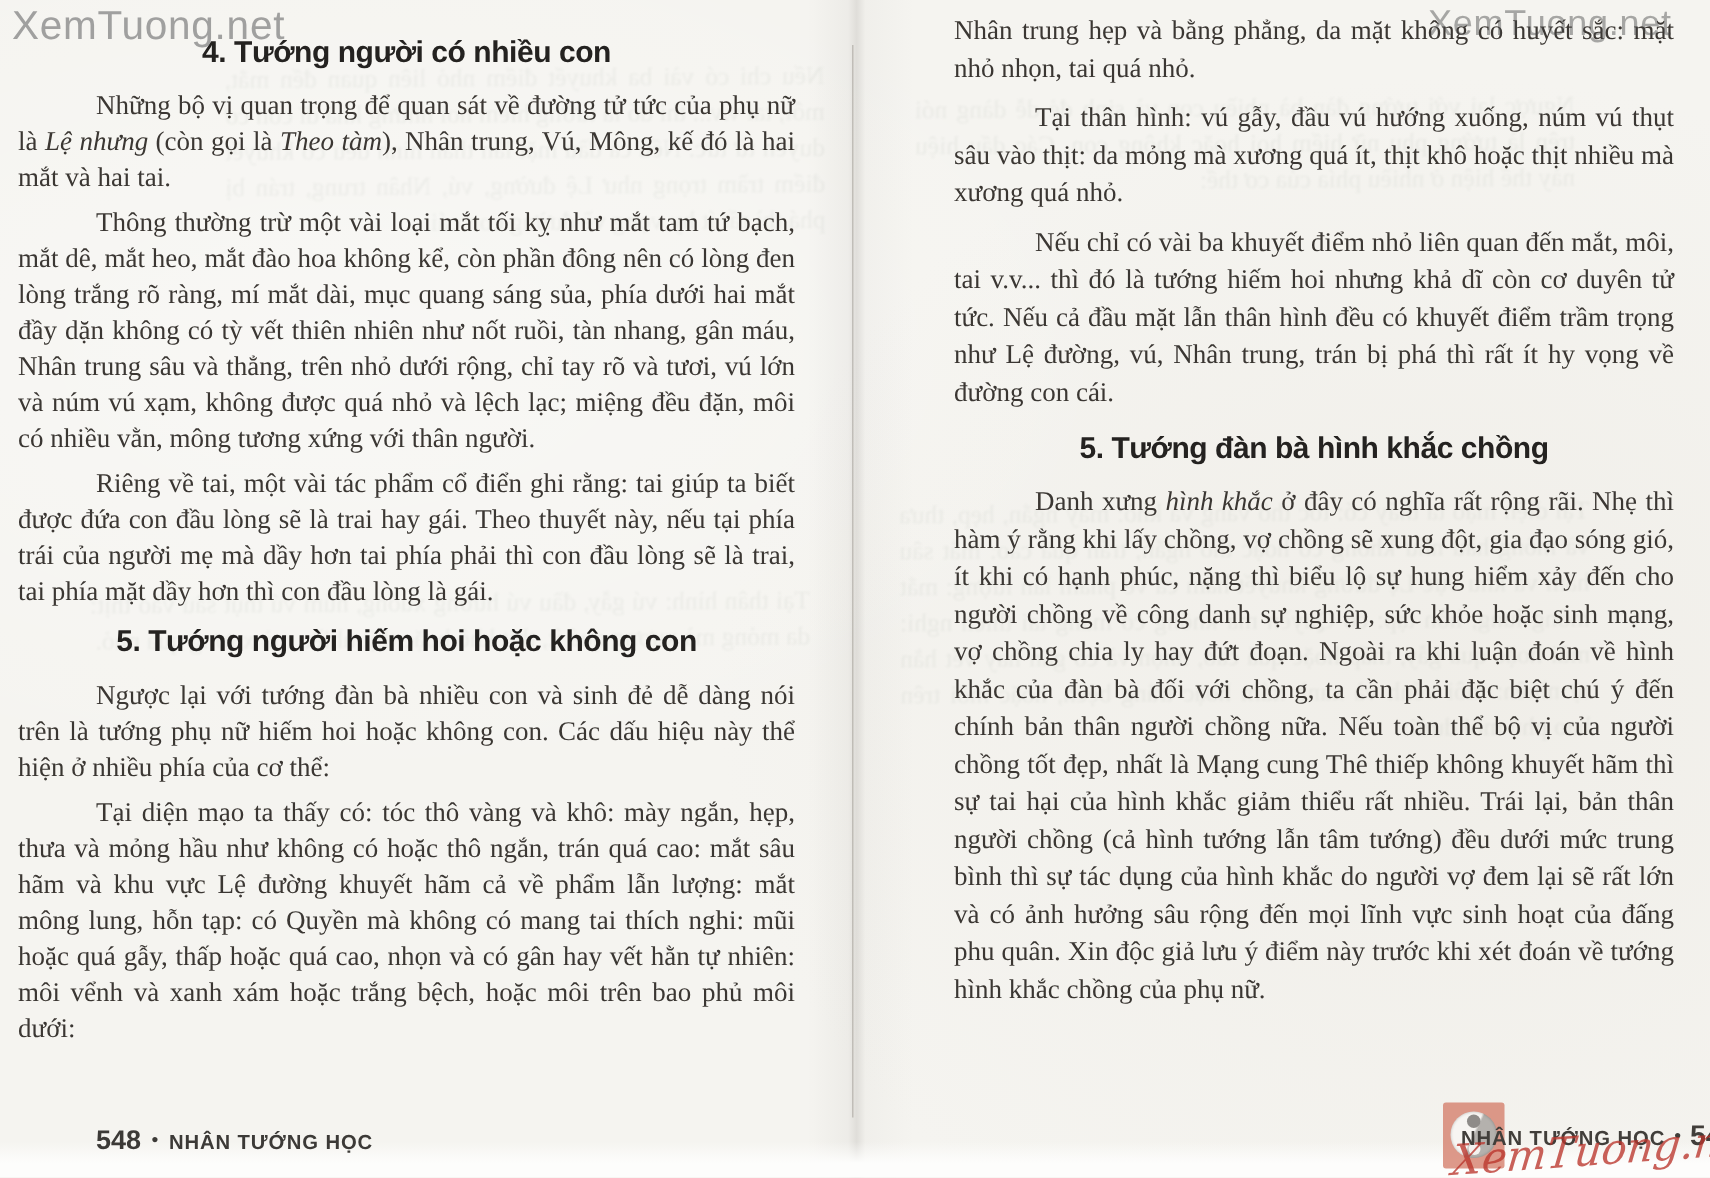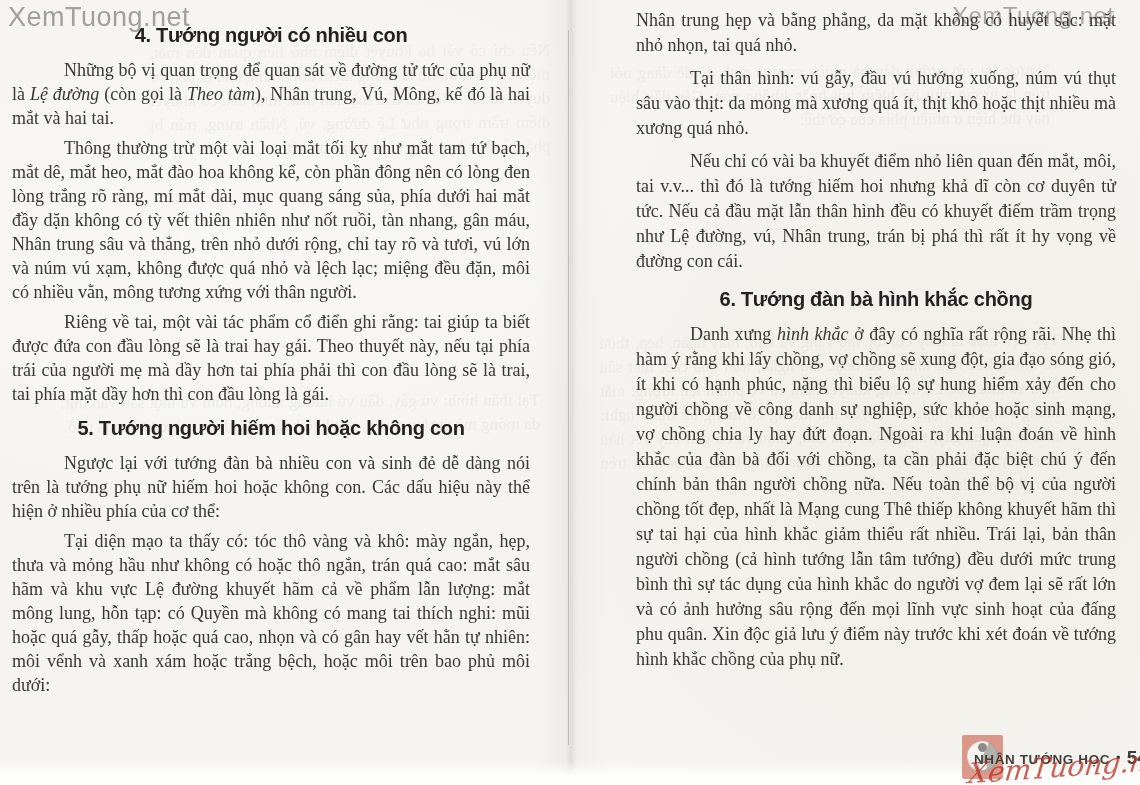--- a/index.html
+++ b/index.html
@@ -142,39 +142,42 @@
 
 <div class="scan">
 
   <div class="page left">
     <div class="ghost" style="top:40px; left:150px; width:400px;">Nếu chỉ có vài ba khuyết điểm nhỏ liên quan đến mắt, môi, tai v.v... thì đó là tướng hiếm hoi nhưng khả dĩ còn cơ duyên tử tức. Nếu cả đầu mặt lẫn thân hình đều có khuyết điểm trầm trọng như Lệ đường, vú, Nhân trung, trán bị phá thì rất ít hy vọng về đường con cái.</div>
     <div class="ghost" style="top:390px; left:60px; width:480px;">Tại thân hình: vú gẫy, đầu vú hướng xuống, núm vú thụt sâu vào thịt: da mỏng mà xương quá ít, thịt khô hoặc thịt nhiều mà xương quá nhỏ.</div>
 
     <div class="wm-topleft">XemTuong.net</div>
 
     <h2>4. Tướng người có nhiều con</h2>
-    <p><span>Những bộ vị quan trọng để quan sát về đường tử tức của phụ nữ là </span><i>Lệ đường</i><span> (còn gọi là </span><i>Theo tàm</i><span>), Nhân trung, Vú, Mông, kế đó là hai mắt và hai tai.</span></p>
+    <p><span>Những bộ vị quan trọng để quan sát về đường tử tức của phụ nữ là </span><i>Lệ nhưng</i><span> (còn gọi là </span><i>Theo tàm</i><span>), Nhân trung, Vú, Mông, kế đó là hai mắt và hai tai.</span></p>
     <p>Thông thường trừ một vài loại mắt tối kỵ như mắt tam tứ bạch, mắt dê, mắt heo, mắt đào hoa không kể, còn phần đông nên có lòng đen lòng trắng rõ ràng, mí mắt dài, mục quang sáng sủa, phía dưới hai mắt đầy dặn không có tỳ vết thiên nhiên như nốt ruồi, tàn nhang, gân máu, Nhân trung sâu và thẳng, trên nhỏ dưới rộng, chỉ tay rõ và tươi, vú lớn và núm vú xạm, không được quá nhỏ và lệch lạc; miệng đều đặn, môi có nhiều vằn, mông tương xứng với thân người.</p>
     <p>Riêng về tai, một vài tác phẩm cổ điển ghi rằng: tai giúp ta biết được đứa con đầu lòng sẽ là trai hay gái. Theo thuyết này, nếu tại phía trái của người mẹ mà dầy hơn tai phía phải thì con đầu lòng sẽ là trai, tai phía mặt dầy hơn thì con đầu lòng là gái.</p>
     <h2 class="mid">5. Tướng người hiếm hoi hoặc không con</h2>
     <p>Ngược lại với tướng đàn bà nhiều con và sinh đẻ dễ dàng nói trên là tướng phụ nữ hiếm hoi hoặc không con. Các dấu hiệu này thể hiện ở nhiều phía của cơ thể:</p>
     <p>Tại diện mạo ta thấy có: tóc thô vàng và khô: mày ngắn, hẹp, thưa và mỏng hầu như không có hoặc thô ngắn, trán quá cao: mắt sâu hãm và khu vực Lệ đường khuyết hãm cả về phẩm lẫn lượng: mắt mông lung, hỗn tạp: có Quyền mà không có mang tai thích nghi: mũi hoặc quá gẫy, thấp hoặc quá cao, nhọn và có gân hay vết hằn tự nhiên: môi vểnh và xanh xám hoặc trắng bệch, hoặc môi trên bao phủ môi dưới:</p>
 
+    <div class="footer-left">
+      <span class="pn">548</span><span class="sep">•</span><span class="bt">NHÂN TƯỚNG HỌC</span>
+    </div>
   </div>
 
   <div class="page right">
     <div class="ghost" style="top:60px; left:40px; width:440px;">Ngược lại với tướng đàn bà nhiều con và sinh đẻ dễ dàng nói trên là tướng phụ nữ hiếm hoi hoặc không con. Các dấu hiệu này thể hiện ở nhiều phía của cơ thể:</div>
     <div class="ghost" style="top:330px; left:30px; width:460px;">Tại diện mạo ta thấy có: tóc thô vàng và khô: mày ngắn, hẹp, thưa và mỏng hầu như không có hoặc thô ngắn, trán quá cao: mắt sâu hãm và khu vực Lệ đường khuyết hãm cả về phẩm lẫn lượng: mắt mông lung, hỗn tạp: có Quyền mà không có mang tai thích nghi: mũi hoặc quá gẫy, thấp hoặc quá cao, nhọn và có gân hay vết hằn tự nhiên: môi vểnh và xanh xám hoặc trắng bệch, hoặc môi trên bao phủ môi dưới:</div>
 
     <div class="wm-topright">XemTuong.net</div>
 
     <p class="noindent">Nhân trung hẹp và bằng phẳng, da mặt không có huyết sắc: mặt nhỏ nhọn, tai quá nhỏ.</p>
     <p>Tại thân hình: vú gẫy, đầu vú hướng xuống, núm vú thụt sâu vào thịt: da mỏng mà xương quá ít, thịt khô hoặc thịt nhiều mà xương quá nhỏ.</p>
     <p>Nếu chỉ có vài ba khuyết điểm nhỏ liên quan đến mắt, môi, tai v.v... thì đó là tướng hiếm hoi nhưng khả dĩ còn cơ duyên tử tức. Nếu cả đầu mặt lẫn thân hình đều có khuyết điểm trầm trọng như Lệ đường, vú, Nhân trung, trán bị phá thì rất ít hy vọng về đường con cái.</p>
-    <h2 class="mid">6. Tướng đàn bà hình khắc chồng</h2>
+    <h2 class="mid">5. Tướng đàn bà hình khắc chồng</h2>
     <p><span>Danh xưng </span><i>hình khắc</i><span> ở đây có nghĩa rất rộng rãi. Nhẹ thì hàm ý rằng khi lấy chồng, vợ chồng sẽ xung đột, gia đạo sóng gió, ít khi có hạnh phúc, nặng thì biểu lộ sự hung hiểm xảy đến cho người chồng về công danh sự nghiệp, sức khỏe hoặc sinh mạng, vợ chồng chia ly hay đứt đoạn. Ngoài ra khi luận đoán về hình khắc của đàn bà đối với chồng, ta cần phải đặc biệt chú ý đến chính bản thân người chồng nữa. Nếu toàn thể bộ vị của người chồng tốt đẹp, nhất là Mạng cung Thê thiếp không khuyết hãm thì sự tai hại của hình khắc giảm thiểu rất nhiều. Trái lại, bản thân người chồng (cả hình tướng lẫn tâm tướng) đều dưới mức trung bình thì sự tác dụng của hình khắc do người vợ đem lại sẽ rất lớn và có ảnh hưởng sâu rộng đến mọi lĩnh vực sinh hoạt của đấng phu quân. Xin độc giả lưu ý điểm này trước khi xét đoán về tướng hình khắc chồng của phụ nữ.</span></p>
 
     <div class="logo">
       <div class="yy"></div>
     </div>
 
     <div class="footer-right-text">
       <span class="bt">NHÂN TƯỚNG HỌC</span><span class="sep">•</span><span class="pn">549</span>
     </div>
 

